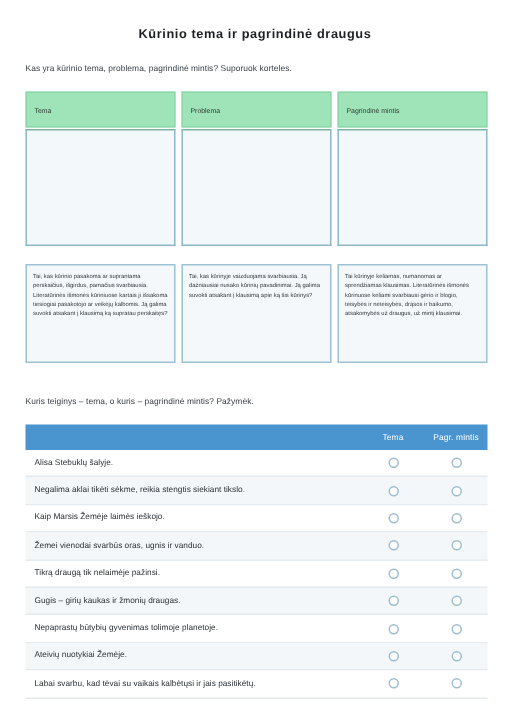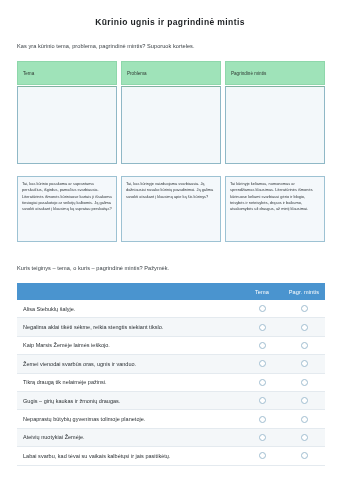--- a/index.html
+++ b/index.html
@@ -155,21 +155,21 @@
     border: 1px solid #9fbdd0;
     background: #ffffff;
     box-sizing: border-box;
   }
 </style>
 </head>
 <body>
 
 <div class="page">
 
-  <div class="title">Kūrinio ugnis ir pagrindinė mintis</div>
+  <div class="title">Kūrinio tema ir pagrindinė draugus</div>
 
   <div class="prompt">Kas yra kūrinio tema, problema, pagrindinė mintis? Suporuok korteles.</div>
 
   <div class="sorter">
     <div class="col">
       <div class="col-head">Tema</div>
       <div class="dropzone"></div>
     </div>
     <div class="col">
       <div class="col-head">Problema</div>

